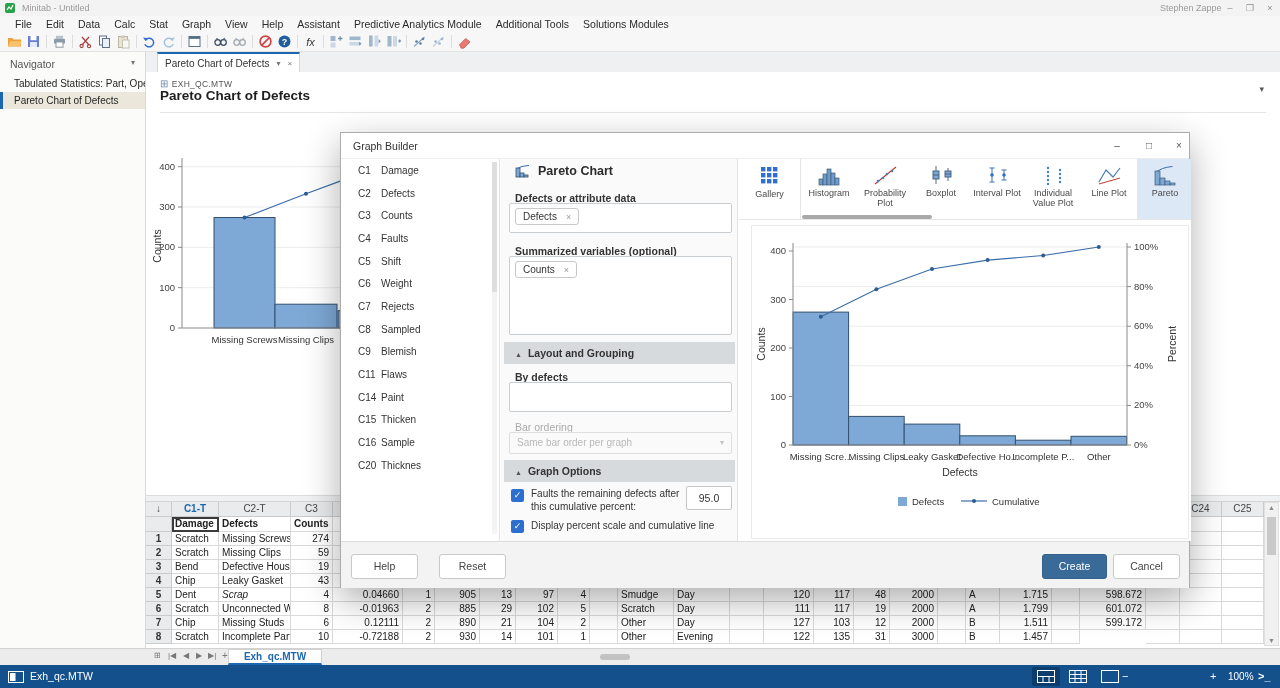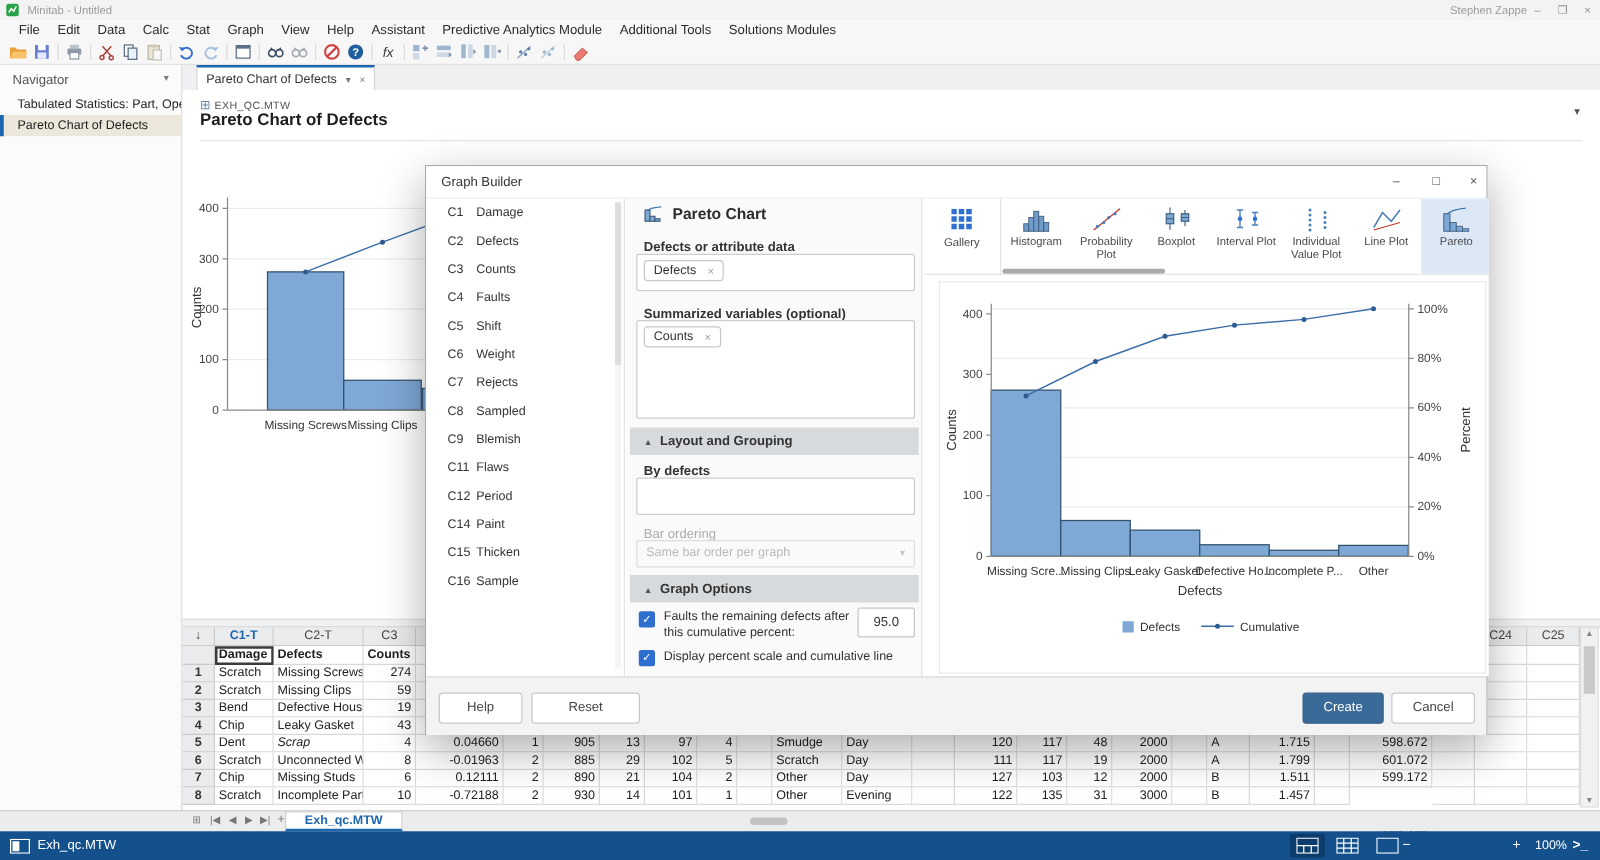--- a/index.html
+++ b/index.html
@@ -737,34 +737,34 @@
       </div>
       <div class="col-row">
         <span class="col-id">C9</span>
         <span class="col-nm">Blemish</span>
       </div>
       <div class="col-row">
         <span class="col-id">C11</span>
         <span class="col-nm">Flaws</span>
       </div>
       <div class="col-row">
-        <span class="col-id">C12</span>
-        <span class="col-nm">Period</span>
-      </div>
-      <div class="col-row">
         <span class="col-id">C14</span>
         <span class="col-nm">Paint</span>
       </div>
       <div class="col-row">
         <span class="col-id">C15</span>
         <span class="col-nm">Thicken</span>
       </div>
       <div class="col-row">
         <span class="col-id">C16</span>
         <span class="col-nm">Sample</span>
+      </div>
+      <div class="col-row">
+        <span class="col-id">C20</span>
+        <span class="col-nm">Thicknes</span>
       </div>
       <div class="cols-sb">
         <i></i>
       </div>
     </div>
 
   <div class="dlg-mid">
     <div class="pc-head">
       <svg width="16" height="14" viewBox="0 0 16 14">
           <rect x="1" y="4" width="4" height="9" fill="#7ea8d5" stroke="#32506e" stroke-width="0.8"></rect>
@@ -990,17 +990,17 @@
             <line x1="206" y1="272" x2="232" y2="272" stroke="#3c6ea9" stroke-width="1.2"></line>
             <circle cx="219" cy="272" r="2" fill="#2d5b92"></circle>
             <text x="237" y="276" font-size="9.5" fill="#333">Cumulative</text>
           </svg>
         </div>
     </div>
   </div>
 
   <div class="dlg-foot">
     <div class="btn" style="left:10px; width:67px">Help</div>
-    <div class="btn" style="left:84px; width:87px">Reset</div>
+    <div class="btn" style="left:98px; width:67px">Reset</div>
     <div class="btn primary" style="left:701px; width:65px">Create</div>
     <div class="btn" style="left:772px; width:67px">Cancel</div>
   </div>
 </div>
 
 </body></html>

